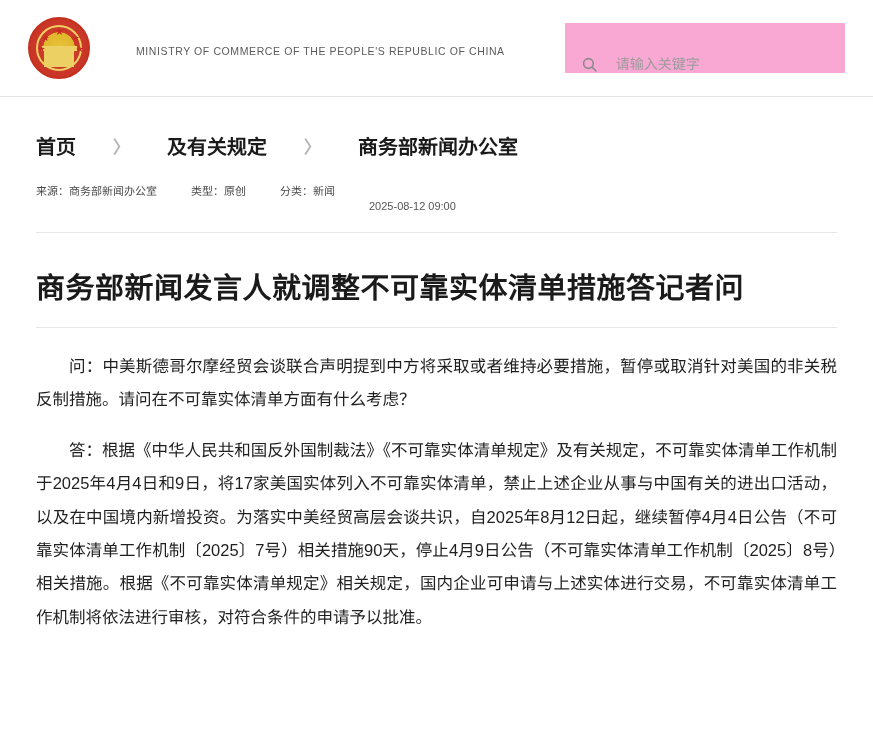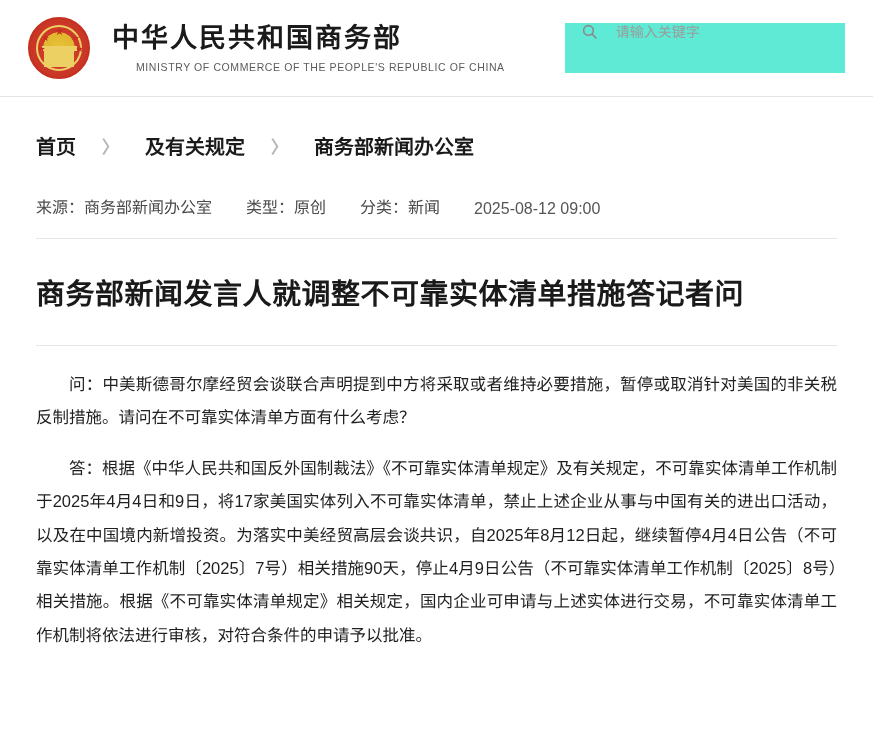--- a/index.html
+++ b/index.html
@@ -87,23 +87,23 @@
     letter-spacing: 0.6px;
     margin-top: 6px;
     white-space: nowrap;
     padding-left: 24px;
   }
 
   .search-box {
     margin-left: 60px;
     flex: 1 1 auto;
     height: 50px;
-    background: #5eead4;
-    display: flex;
-    align-items: flex-start;
+    background: #f9a8d4;
+    display: flex;
+    align-items: flex-end;
     padding: 0 16px;
     max-width: 410px;
   }
   .search-icon {
     width: 17px; height: 17px;
     flex: 0 0 auto;
     display: block;
   }
   .search-input {
     border: none;
@@ -120,57 +120,57 @@
   
   .wrap {
     padding: 0 36px;
   }
 
   
   .breadcrumb {
     display: flex;
     align-items: center;
     padding: 34px 0 0 0;
-    gap: 4px;
+    gap: 15px;
   }
   .crumb {
     font-size: 20px;
     font-weight: bold;
     color: #1a1a1a;
     text-decoration: none;
     white-space: nowrap;
   }
   .crumb-sep {
     color: #b6b6b6;
     font-size: 17px;
     margin: 0 22px;
     font-weight: bold;
   }
 
   
   .meta {
     display: flex;
-    align-items: flex-end;
-    font-size: 16px;
+    align-items: flex-start;
+    font-size: 11px;
     color: #4a4a4a;
     padding: 22px 0 20px 0;
     gap: 0;
     border-bottom: 1px solid #e6e6e6;
   }
   .meta-item { white-space: nowrap; margin-right: 34px; }
   .meta-item:last-child { margin-right: 0; color: #555; margin-top: 18px; }
 
   
   .article-title {
     font-size: 29px;
     font-weight: bold;
     line-height: 1.5;
     color: #1a1a1a;
     letter-spacing: 0.5px;
-    padding: 34px 0 28px 0;
+    padding: 34px 0 16px 0;
     border-bottom: 1px solid #e6e6e6;
     margin: 0;
   }
   .article-body {
     padding-top: 22px;
   }
   .para {
     font-size: 16.5px;
     line-height: 2.02;
     color: #1f1f1f;
@@ -189,21 +189,20 @@
     <div class="ring"></div>
     <div class="gate"></div>
     <span class="star s1">★</span>
     <span class="star s2">★</span>
     <span class="star s3">★</span>
     <span class="star s4">★</span>
     <span class="star s5">★</span>
   </div>
 
   <div class="titles">
-    <div class="title-cn">中华人民共和国商务部</div>
     <div class="title-en">MINISTRY OF COMMERCE OF THE PEOPLE'S REPUBLIC OF CHINA</div>
   </div>
 
   <div class="search-box">
     <svg class="search-icon" viewBox="0 0 24 24" fill="none" stroke="#8a8a8a" stroke-width="2.2">
       <circle cx="10.5" cy="10.5" r="6.8"></circle>
       <line x1="15.6" y1="15.6" x2="21" y2="21" stroke-linecap="round"></line>
     </svg>
     <input class="search-input" type="text" placeholder="请输入关键字" style="">
   </div>

